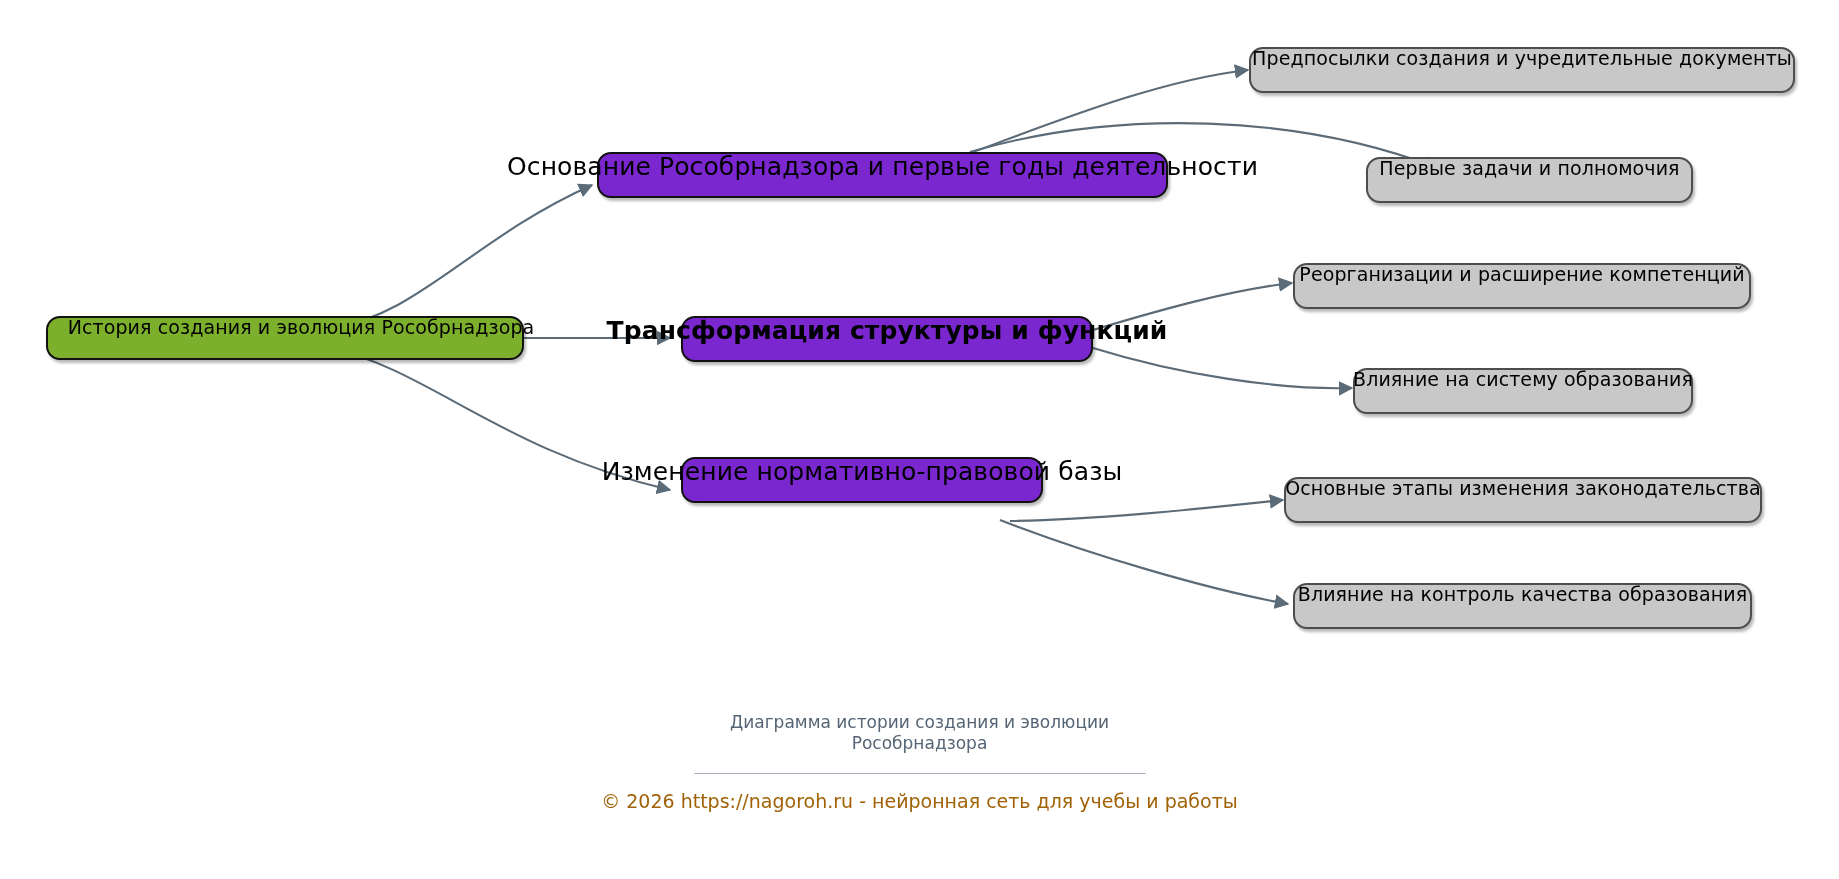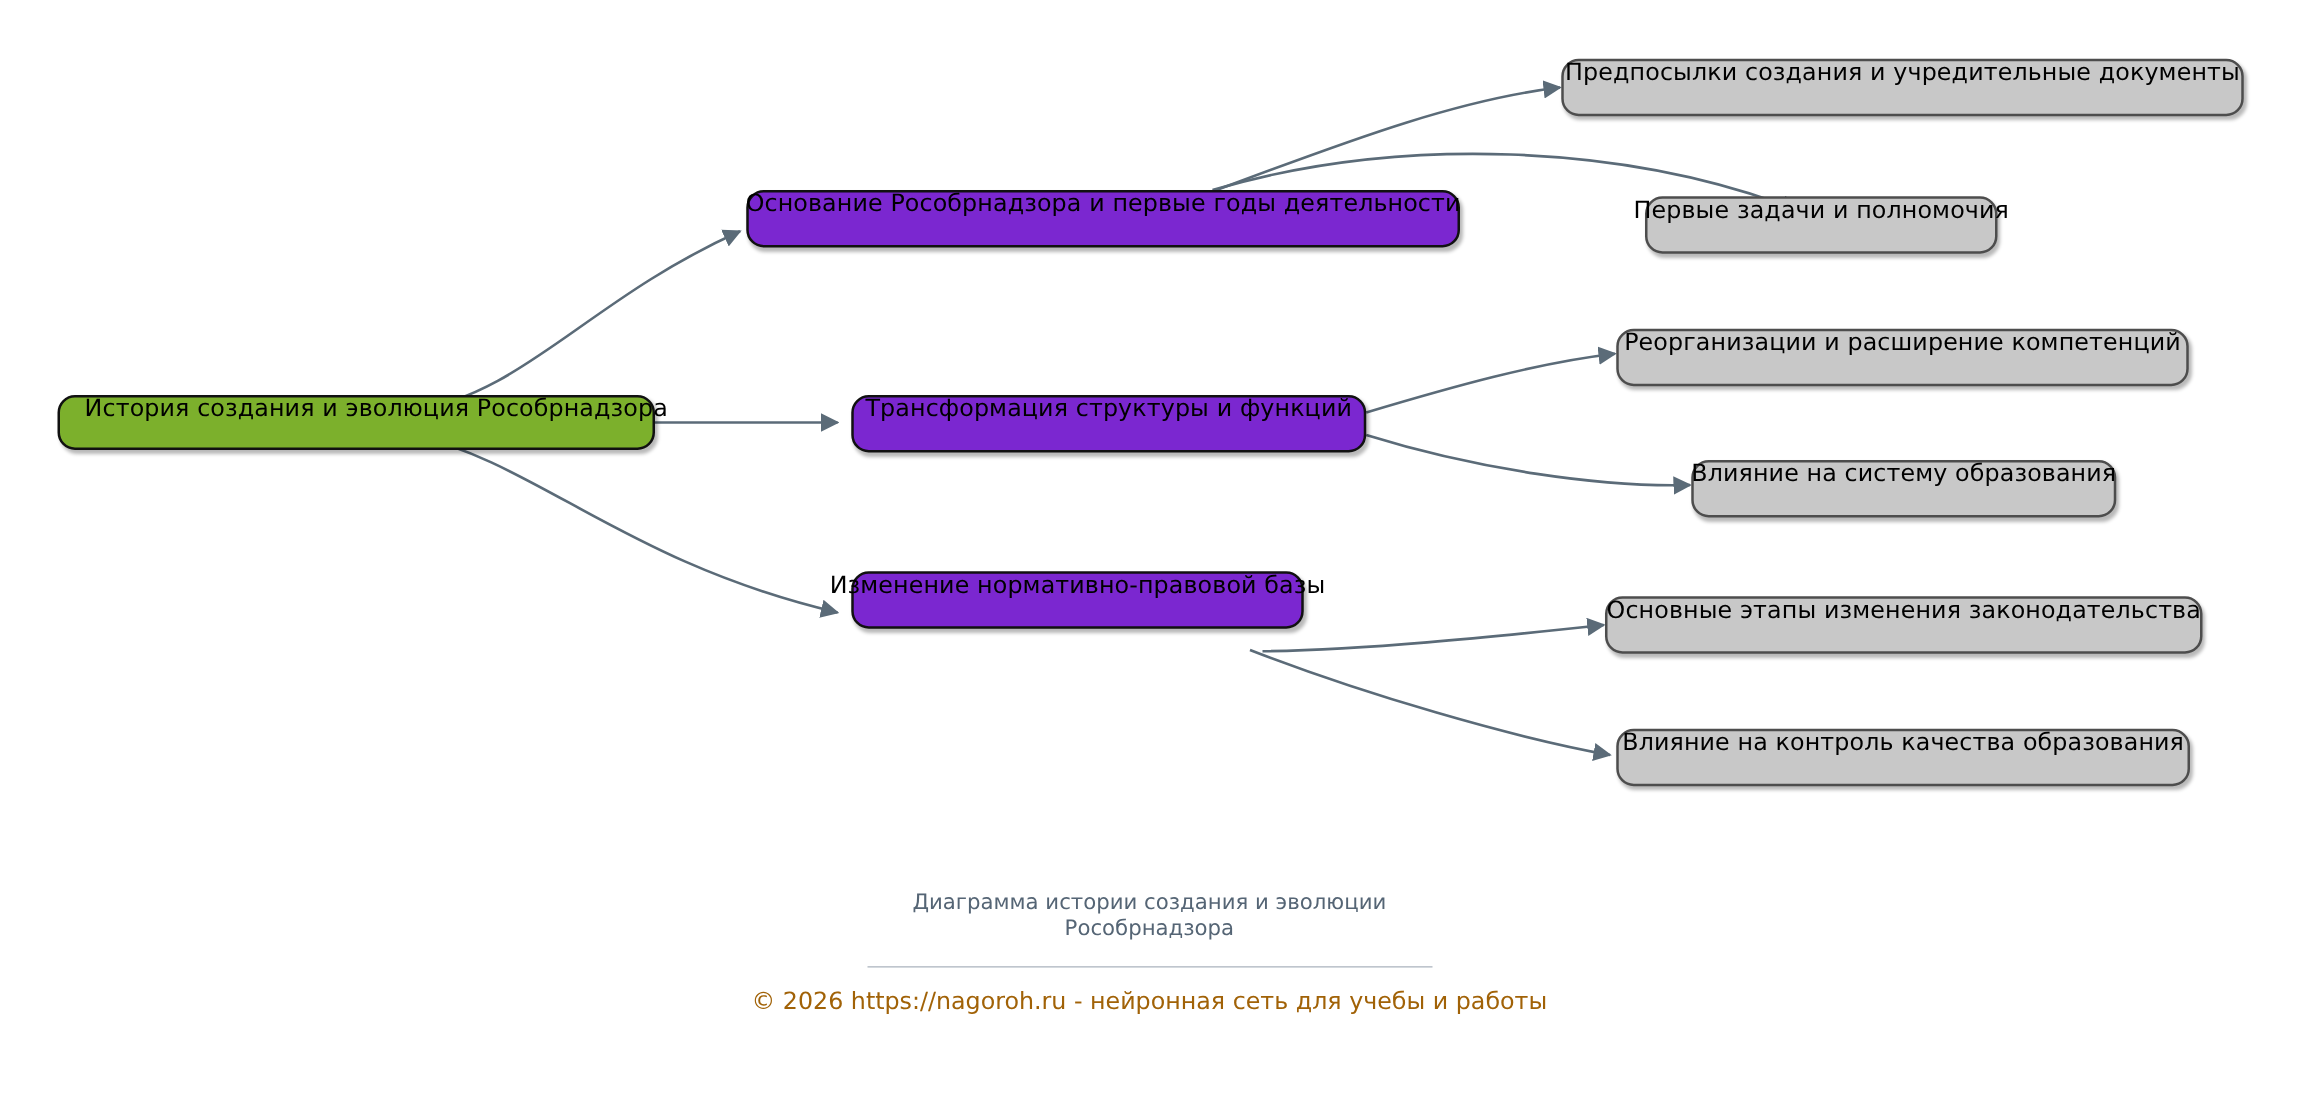--- a/index.html
+++ b/index.html
@@ -43,21 +43,21 @@
     background: #7CB02C;
     border: 2px solid #111111;
     color: #000000;
     font-size: 19px;
     box-shadow: 2px 3px 3px rgba(0,0,0,0.28);
   }
   .node-branch {
     background: #7B27D0;
     border: 2px solid #111111;
     color: #000000;
-    font-size: 19px;
+    font-size: 25px;
     box-shadow: 2px 3px 3px rgba(0,0,0,0.28);
   }
   .node-leaf {
     background: #C8C8C8;
     border: 2px solid #4d4d4d;
     color: #000000;
     font-size: 19px;
     box-shadow: 2px 3px 3px rgba(0,0,0,0.28);
   }
   #caption-block {
@@ -125,33 +125,33 @@
   </svg>
 
   <div class="node node-root" style="left:46px; top:316px; width:478px; height:44px;padding-left:32px;">
     <span class="node-label">История создания и эволюция Рособрнадзора</span>
   </div>
 
   <div class="node node-branch" style="left:597px; top:152px; width:571px; height:46px;">
     <span class="node-label">Основание Рособрнадзора и первые годы деятельности</span>
   </div>
 
-  <div class="node node-branch" style="left:681px; top:316px; width:412px; height:46px;">
+  <div class="node node-branch" style="left:681px; top:316px; width:412px; height:46px;font-weight:bold;">
     <span class="node-label">Трансформация структуры и функций</span>
   </div>
 
   <div class="node node-branch" style="left:681px; top:457px; width:362px; height:46px;">
     <span class="node-label">Изменение нормативно-правовой базы</span>
   </div>
 
   <div class="node node-leaf" style="left:1249px; top:47px; width:546px; height:46px;">
     <span class="node-label">Предпосылки создания и учредительные документы</span>
   </div>
 
-  <div class="node node-leaf" style="left:1316px; top:157px; width:282px; height:46px;">
+  <div class="node node-leaf" style="left:1366px; top:157px; width:327px; height:46px;">
     <span class="node-label">Первые задачи и полномочия</span>
   </div>
 
   <div class="node node-leaf" style="left:1353px; top:368px; width:340px; height:46px;">
     <span class="node-label">Влияние на систему образования</span>
   </div>
 
   <div class="node node-leaf" style="left:1293px; top:263px; width:458px; height:46px;">
     <span class="node-label">Реорганизации и расширение компетенций</span>
   </div>

